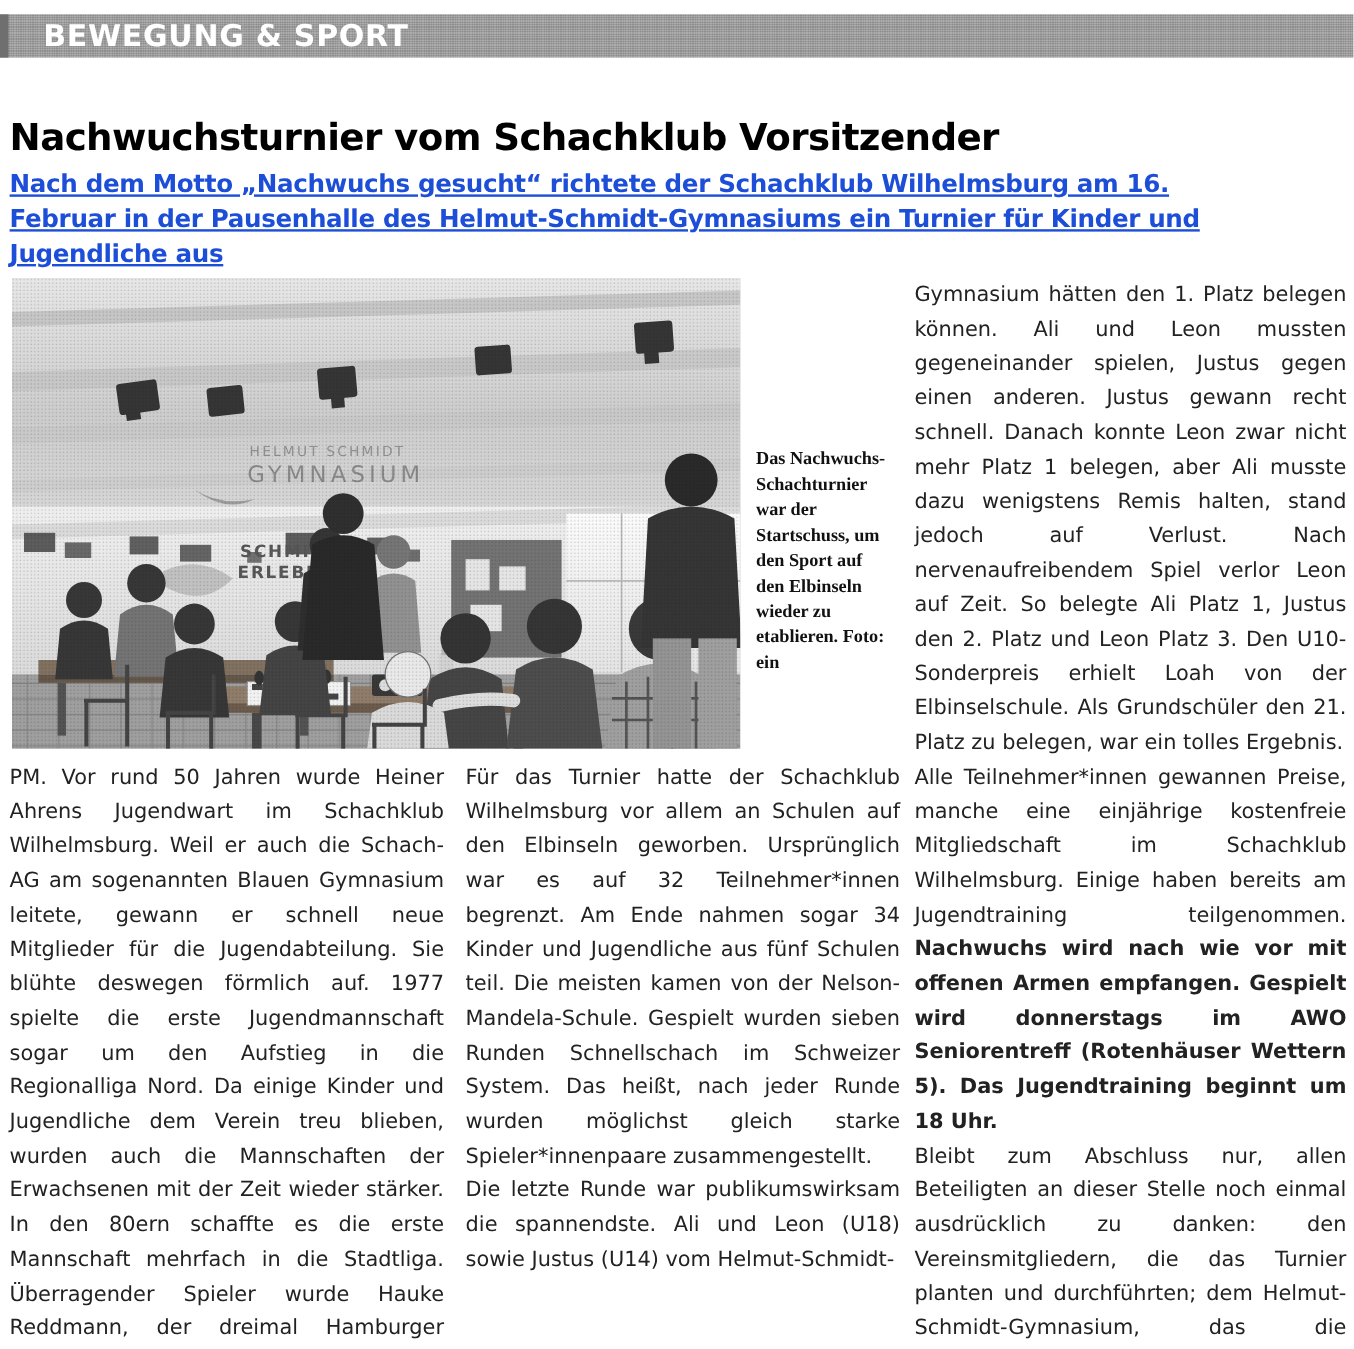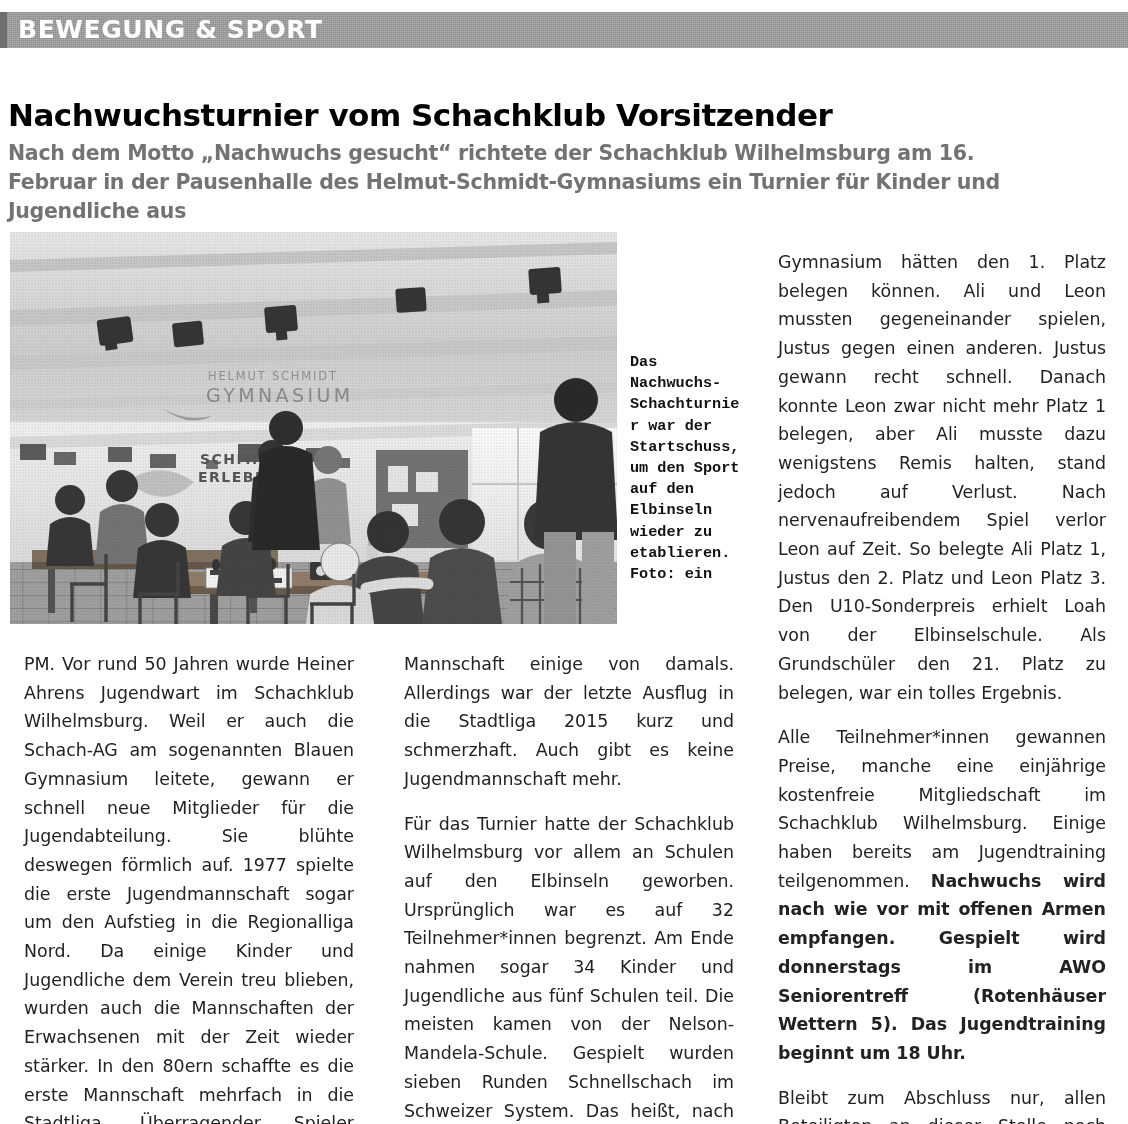--- a/index.html
+++ b/index.html
@@ -31,21 +31,21 @@
   .section-band-edge {
     position: absolute;
     left: 0;
     top: 12px;
     width: 7px;
     height: 36px;
     background: #6f6f6f;
   }
   .section-title {
     position: absolute;
-    left: 18px;
+    left: 36px;
     top: 14px;
     height: 32px;
     line-height: 32px;
     font-family: "DejaVu Sans", sans-serif;
     font-weight: bold;
     font-size: 25px;
     letter-spacing: 0.6px;
     color: #ffffff;
     white-space: nowrap;
   }
@@ -66,61 +66,62 @@
   .standfirst {
     position: absolute;
     left: 8px;
     top: 122px;
     width: 1055px;
     font-family: "DejaVu Sans", sans-serif;
     font-weight: bold;
     font-size: 20.5px;
     line-height: 29px;
     letter-spacing: -0.3px;
-    color: #737373;
+    color: #1d4ed8;
+    text-decoration: underline;
   }
 
   
   .photo {
     position: absolute;
     left: 10px;
     top: 232px;
     width: 607px;
     height: 392px;
     overflow: hidden;
     background: #cfcfcf;
   }
   .photo svg { display: block; }
 
   
   .caption {
     position: absolute;
     left: 630px;
-    top: 352px;
+    top: 372px;
     width: 112px;
-    font-family: Liberation Mono, monospace;
+    font-family: Liberation Serif, serif;
     font-weight: bold;
     font-size: 15.2px;
     line-height: 21.2px;
     color: #111111;
     word-break: break-word;
   }
 
   
   .col {
     position: absolute;
     font-family: "DejaVu Sans", sans-serif;
     font-size: 17.4px;
     line-height: 28.7px;
     color: #222222;
     text-align: justify;
     text-justify: inter-word;
     hyphens: manual;
   }
-  .col p { margin: 16px; }
+  .col p { margin: 0; }
   .col-1 { left: 8px;   top: 634px; width: 362px; }
   .col-2 { left: 388px; top: 634px; width: 362px; }
   .col-3 { left: 762px; top: 232px; width: 360px; }
 
   .dateline { font-weight: normal; }
   .bold-run { font-weight: bold; }
 
   
   .col p { text-align-last: left; }
 </style>
@@ -324,21 +325,20 @@
 
 <div class="caption">Das Nachwuchs-Schachturnier war der Startschuss, um den Sport auf den Elbinseln wieder zu etablieren. Foto: ein</div>
 
 <div class="col col-1">
   <p>
     <span class="dateline">PM.</span><span> Vor rund 50 Jahren wurde Heiner Ahrens Jugendwart im Schachklub Wilhelmsburg. Weil er auch die Schach-AG am sogenannten Blauen Gymnasium leitete, gewann er schnell neue Mitglieder für die Jugendabteilung. Sie blühte deswegen förmlich auf. 1977 spielte die erste Jugendmannschaft sogar um den Aufstieg in die Regionalliga Nord. Da einige Kinder und Jugendliche dem Verein treu blieben, wurden auch die Mannschaften der Erwachsenen mit der Zeit wieder stärker. In den 80ern schaffte es die erste Mannschaft mehrfach in die Stadtliga. Überragender Spieler wurde Hauke Reddmann, der dreimal Hamburger Einzelmeister geworden ist und heute als 1. Vorsitzender die Geschicke des Vereins leitet. Noch immer spielen in der ersten</span>
   </p>
 </div>
 
 <div class="col col-2">
-  <p>Mannschaft einige von damals. Allerdings war der letzte Ausflug in die Stadtliga 2015 kurz und schmerzhaft. Auch gibt es keine Jugendmannschaft mehr.</p>
   <p>Für das Turnier hatte der Schachklub Wilhelmsburg vor allem an Schulen auf den Elbinseln geworben. Ursprünglich war es auf 32 Teilnehmer*innen begrenzt. Am Ende nahmen sogar 34 Kinder und Jugendliche aus fünf Schulen teil. Die meisten kamen von der Nelson-Mandela-Schule. Gespielt wurden sieben Runden Schnellschach im Schweizer System. Das heißt, nach jeder Runde wurden möglichst gleich starke Spieler*innenpaare zusammengestellt.</p>
   <p>Die letzte Runde war publikumswirksam die spannendste. Ali und Leon (U18) sowie Justus (U14) vom Helmut-Schmidt-</p>
 </div>
 
 <div class="col col-3">
   <p>Gymnasium hätten den 1. Platz belegen können. Ali und Leon mussten gegeneinander spielen, Justus gegen einen anderen. Justus gewann recht schnell. Danach konnte Leon zwar nicht mehr Platz 1 belegen, aber Ali musste dazu wenigstens Remis halten, stand jedoch auf Verlust. Nach nervenaufreibendem Spiel verlor Leon auf Zeit. So belegte Ali Platz 1, Justus den 2. Platz und Leon Platz 3. Den U10-Sonderpreis erhielt Loah von der Elbinselschule. Als Grundschüler den 21. Platz zu belegen, war ein tolles Ergebnis.</p>
   <p>
     <span>Alle Teilnehmer*innen gewannen Preise, manche eine einjährige kostenfreie Mitgliedschaft im Schachklub Wilhelmsburg. Einige haben bereits am Jugendtraining teilgenommen. </span><span class="bold-run">Nachwuchs wird nach wie vor mit offenen Armen empfangen. Gespielt wird donnerstags im AWO Seniorentreff (Rotenhäuser Wettern 5). Das Jugendtraining beginnt um 18 Uhr.</span>
   </p>
   <p>Bleibt zum Abschluss nur, allen Beteiligten an dieser Stelle noch einmal ausdrücklich zu danken: den Vereinsmitgliedern, die das Turnier planten und durchführten; dem Helmut-Schmidt-Gymnasium, das die Pausenhalle zur Verfügung stellte; den Lehrkräften an den Schulen, die das Turnier bei ihren Schüler*innen bewarben; und den Eltern, die begeisterte und faire Zuschauer*innen waren.</p>

